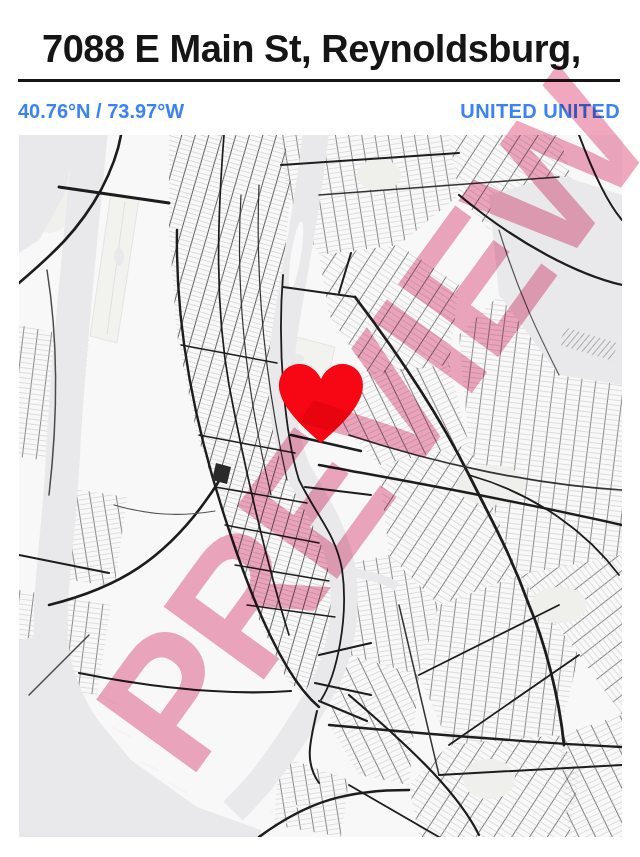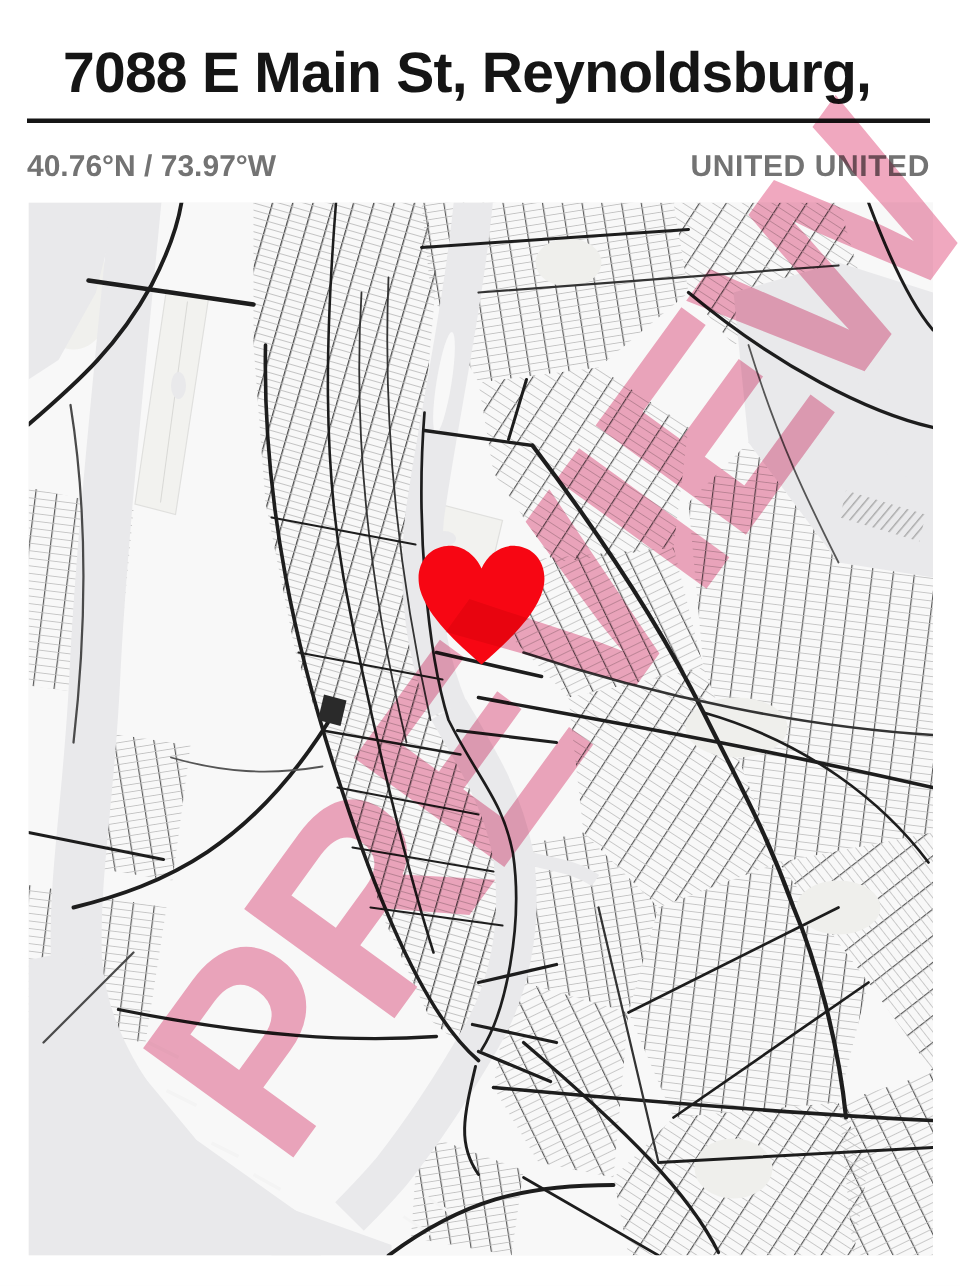--- a/index.html
+++ b/index.html
@@ -12,21 +12,21 @@
     position:absolute;top:28px;left:18px;right:18px;
     font-size:38px;font-weight:700;letter-spacing:-0.5px;color:#151515;
     white-space:nowrap;overflow:hidden;margin-left:24px;
   }
   .rule{
     position:absolute;top:79px;left:18px;width:602px;height:3px;background:#141414;
   }
   .subrow{
     position:absolute;top:100px;left:18px;width:602px;
     display:flex;justify-content:space-between;align-items:baseline;
-    font-size:20px;font-weight:700;color:#737373;
+    font-size:20px;font-weight:700;color:#3b82f6;
   }
   .subrow .country{letter-spacing:0.4px;}
   .map-frame{
     position:absolute;left:19px;top:135px;width:603px;height:702px;
     background:#f8f8f8;overflow:hidden;
   }
   .map-frame svg{display:block;}
   .watermark{
     position:absolute;left:-228px;top:335px;width:1200px;height:180px;
     text-align:center;font-size:180px;line-height:180px;font-weight:700;

